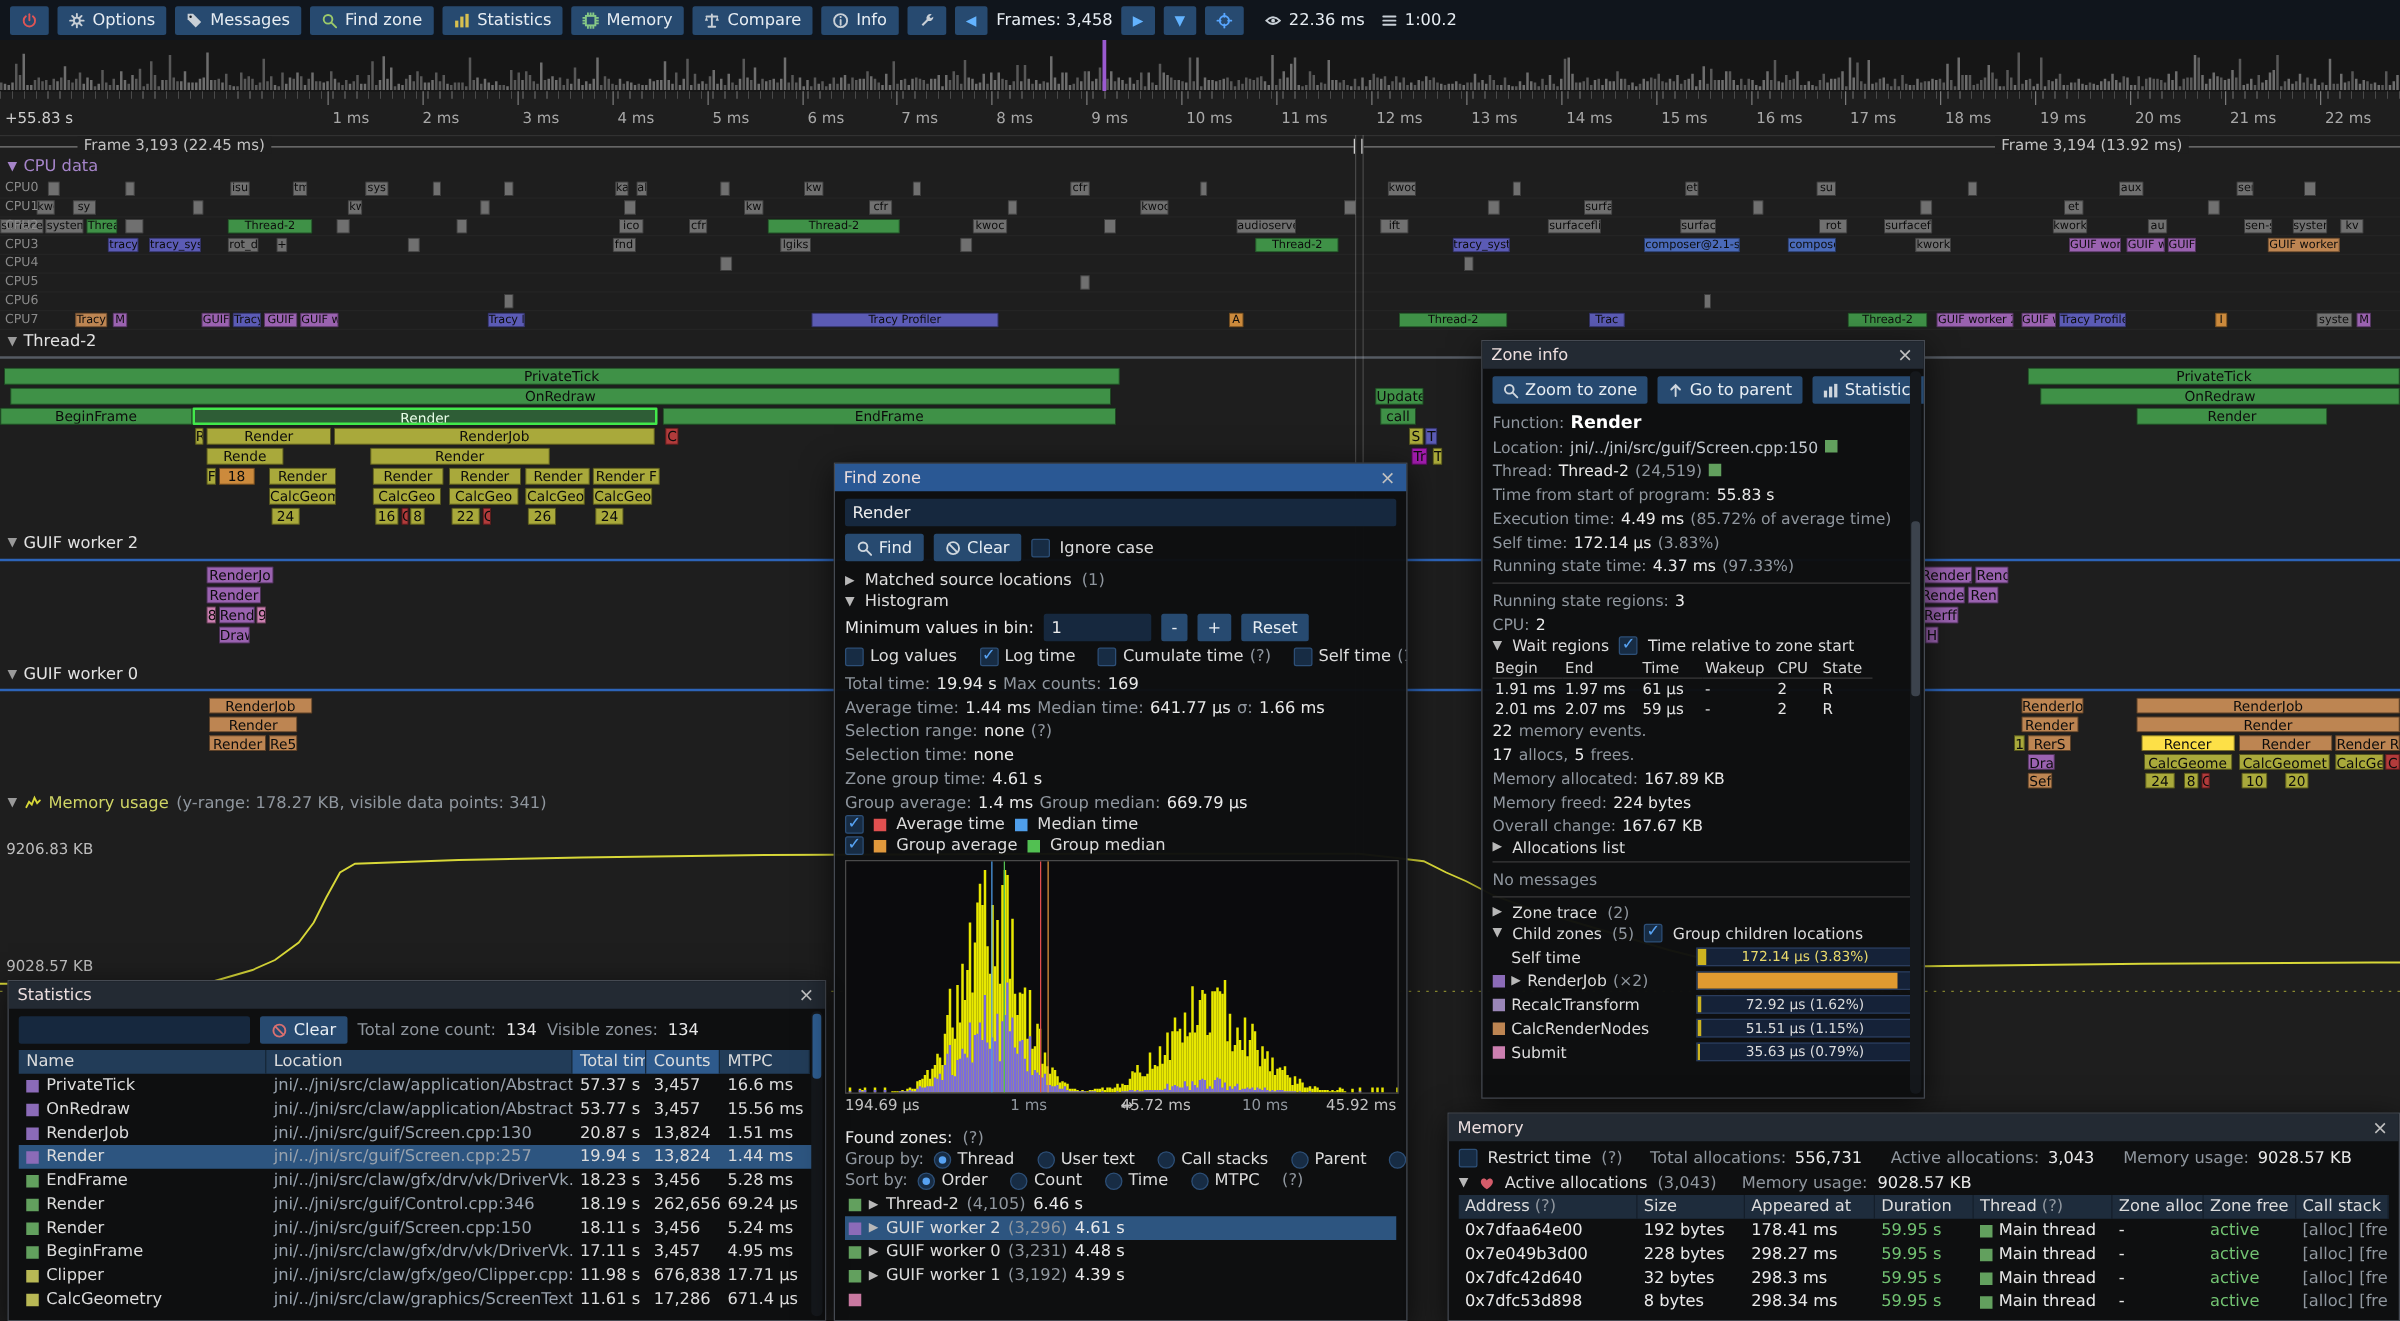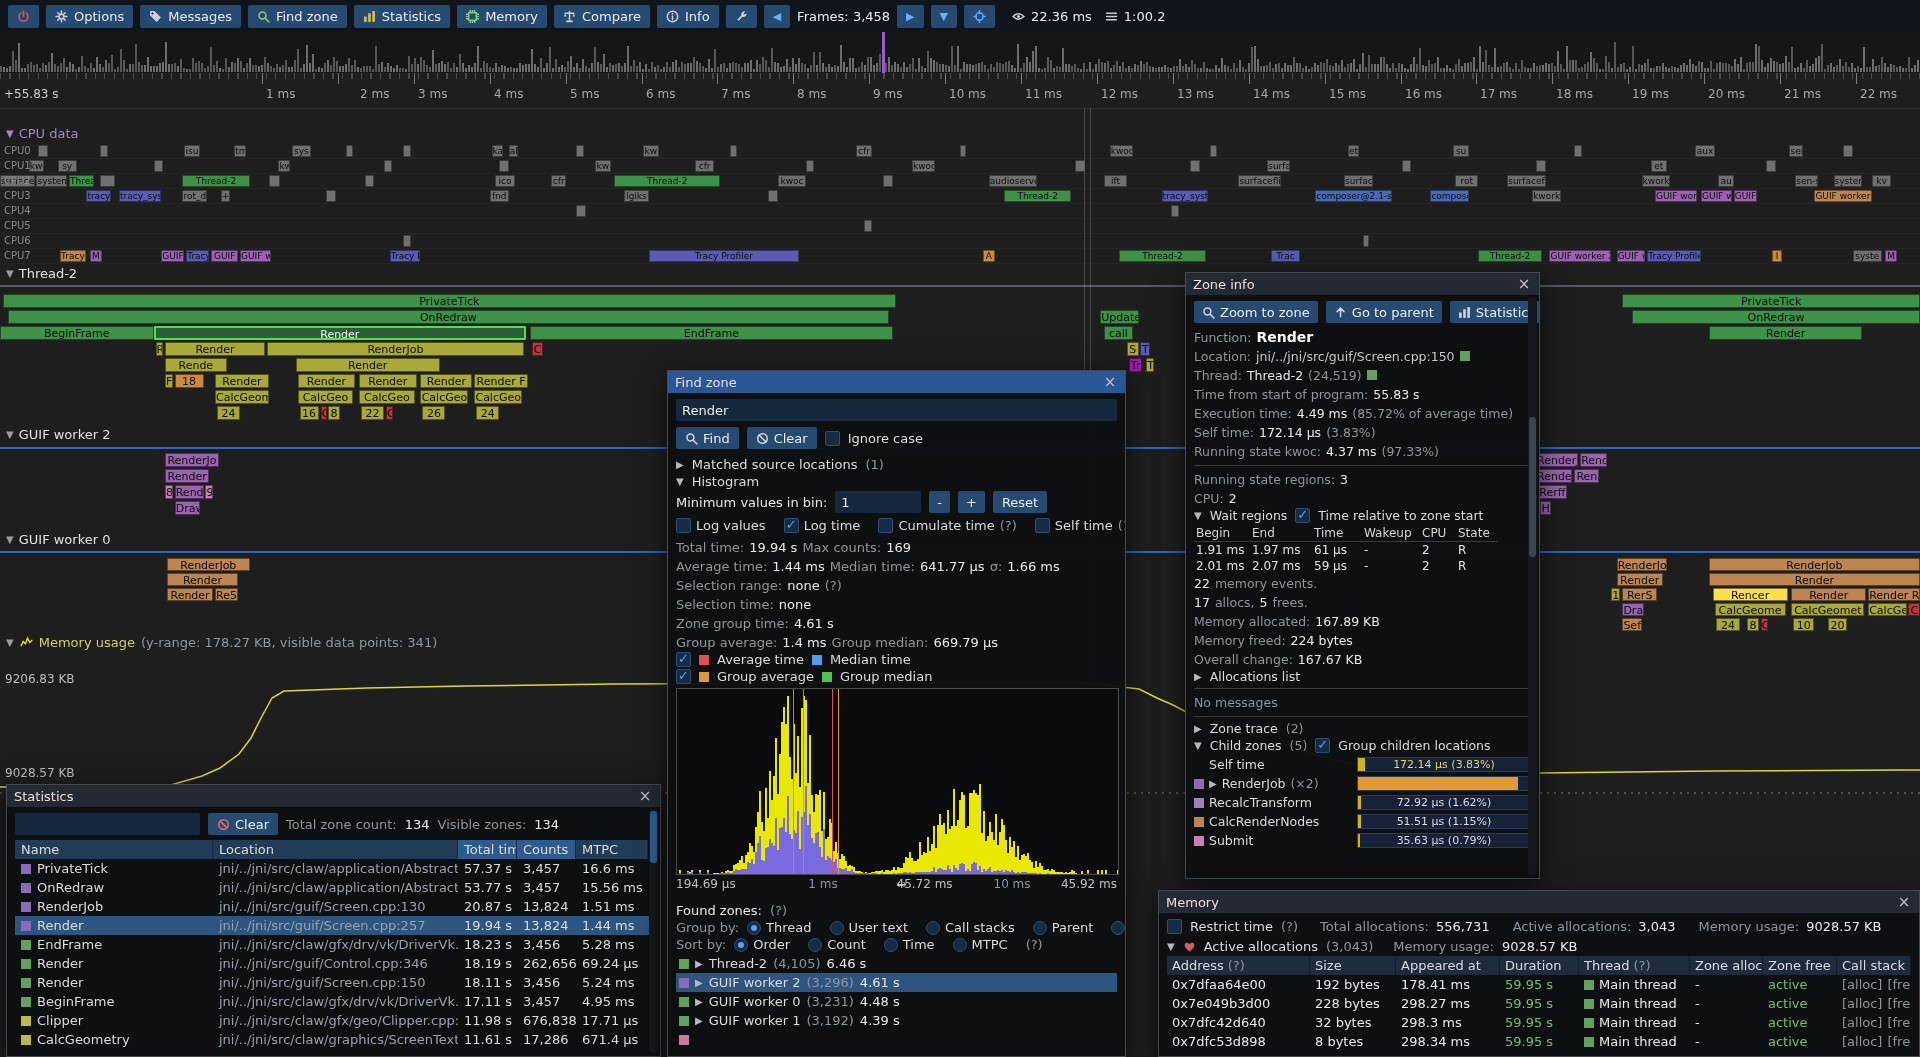--- a/index.html
+++ b/index.html
@@ -848,21 +848,21 @@
       <div class="fsb" style="left:1911px;height:4px;background:#6e6e6e"></div>
       <div class="fsb" style="left:1914px;height:7px;background:#6e6e6e"></div>
       <div class="fsb" style="left:1917px;height:12px;background:#6e6e6e"></div>
       <div class="fs-marker" style="left:882px"></div>
     </div>
   <div id="ruler">
       <span class="ruler-origin">+55.83 s</span>
       <div class="tickM" style="left:262px"></div>
       <span class="tickL" style="left:266px">1 ms</span>
       <div class="tickM" style="left:338px"></div>
-      <span class="tickL" style="left:360px">2 ms</span>
+      <span class="tickL" style="left:338px">2 ms</span>
       <div class="tickM" style="left:414px"></div>
       <span class="tickL" style="left:418px">3 ms</span>
       <div class="tickM" style="left:490px"></div>
       <span class="tickL" style="left:494px">4 ms</span>
       <div class="tickM" style="left:566px"></div>
       <span class="tickL" style="left:570px">5 ms</span>
       <div class="tickM" style="left:642px"></div>
       <span class="tickL" style="left:646px">6 ms</span>
       <div class="tickM" style="left:717px"></div>
       <span class="tickL" style="left:721px">7 ms</span>
@@ -891,20 +891,28 @@
       <div class="tickM" style="left:1628px"></div>
       <span class="tickL" style="left:1632px">19 ms</span>
       <div class="tickM" style="left:1704px"></div>
       <span class="tickL" style="left:1708px">20 ms</span>
       <div class="tickM" style="left:1780px"></div>
       <span class="tickL" style="left:1784px">21 ms</span>
       <div class="tickM" style="left:1856px"></div>
       <span class="tickL" style="left:1860px">22 ms</span>
     </div>
 
+  <div id="frame-bar">
+    <div class="fb-line" style="left:0;width:1083px"></div>
+    <div class="fb-line" style="left:1091px;width:829px"></div>
+    <span class="fb-text" style="left:62px">Frame 3,193 (22.45 ms)</span>
+    <span class="fb-text" style="left:1596px">Frame 3,194 (13.92 ms)</span>
+    <div class="fb-tick" style="left:1083px"></div>
+    <div class="fb-tick" style="left:1089px"></div>
+  </div>
 
   <div id="timeline">
       <div class="sec-h cpu-h" style="top: 126px;">
         <span class="tri">▼</span>
         <span>CPU data</span>
       </div>
       <div class="cpu-row" style="top: 144px;">
         <span class="cpu-lab">CPU0</span>
         <div class="cpu-zone" style="left: 2%; width: 0.5%; background: rgb(112, 112, 112);"></div>
         <div class="cpu-zone" style="left: 5.2%; width: 0.4%; background: rgb(112, 112, 112);"></div>
@@ -2024,21 +2032,21 @@
             <span class="dim">Execution time:</span>
             <span class="val">4.49 ms</span>
             <span class="dim">(85.72% of average time)</span>
           </div>
           <div class="line">
             <span class="dim">Self time:</span>
             <span class="val">172.14 μs</span>
             <span class="dim">(3.83%)</span>
           </div>
           <div class="line">
-            <span class="dim">Running state kwoc:</span>
+            <span class="dim">Running state time:</span>
             <span class="val">4.37 ms</span>
             <span class="dim">(97.33%)</span>
           </div>
         </div>
       <div class="sep"></div>
       <div id="zi-info2">
           <div class="line">
             <span class="dim">Running state regions:</span>
             <span class="val">3</span>
           </div>

